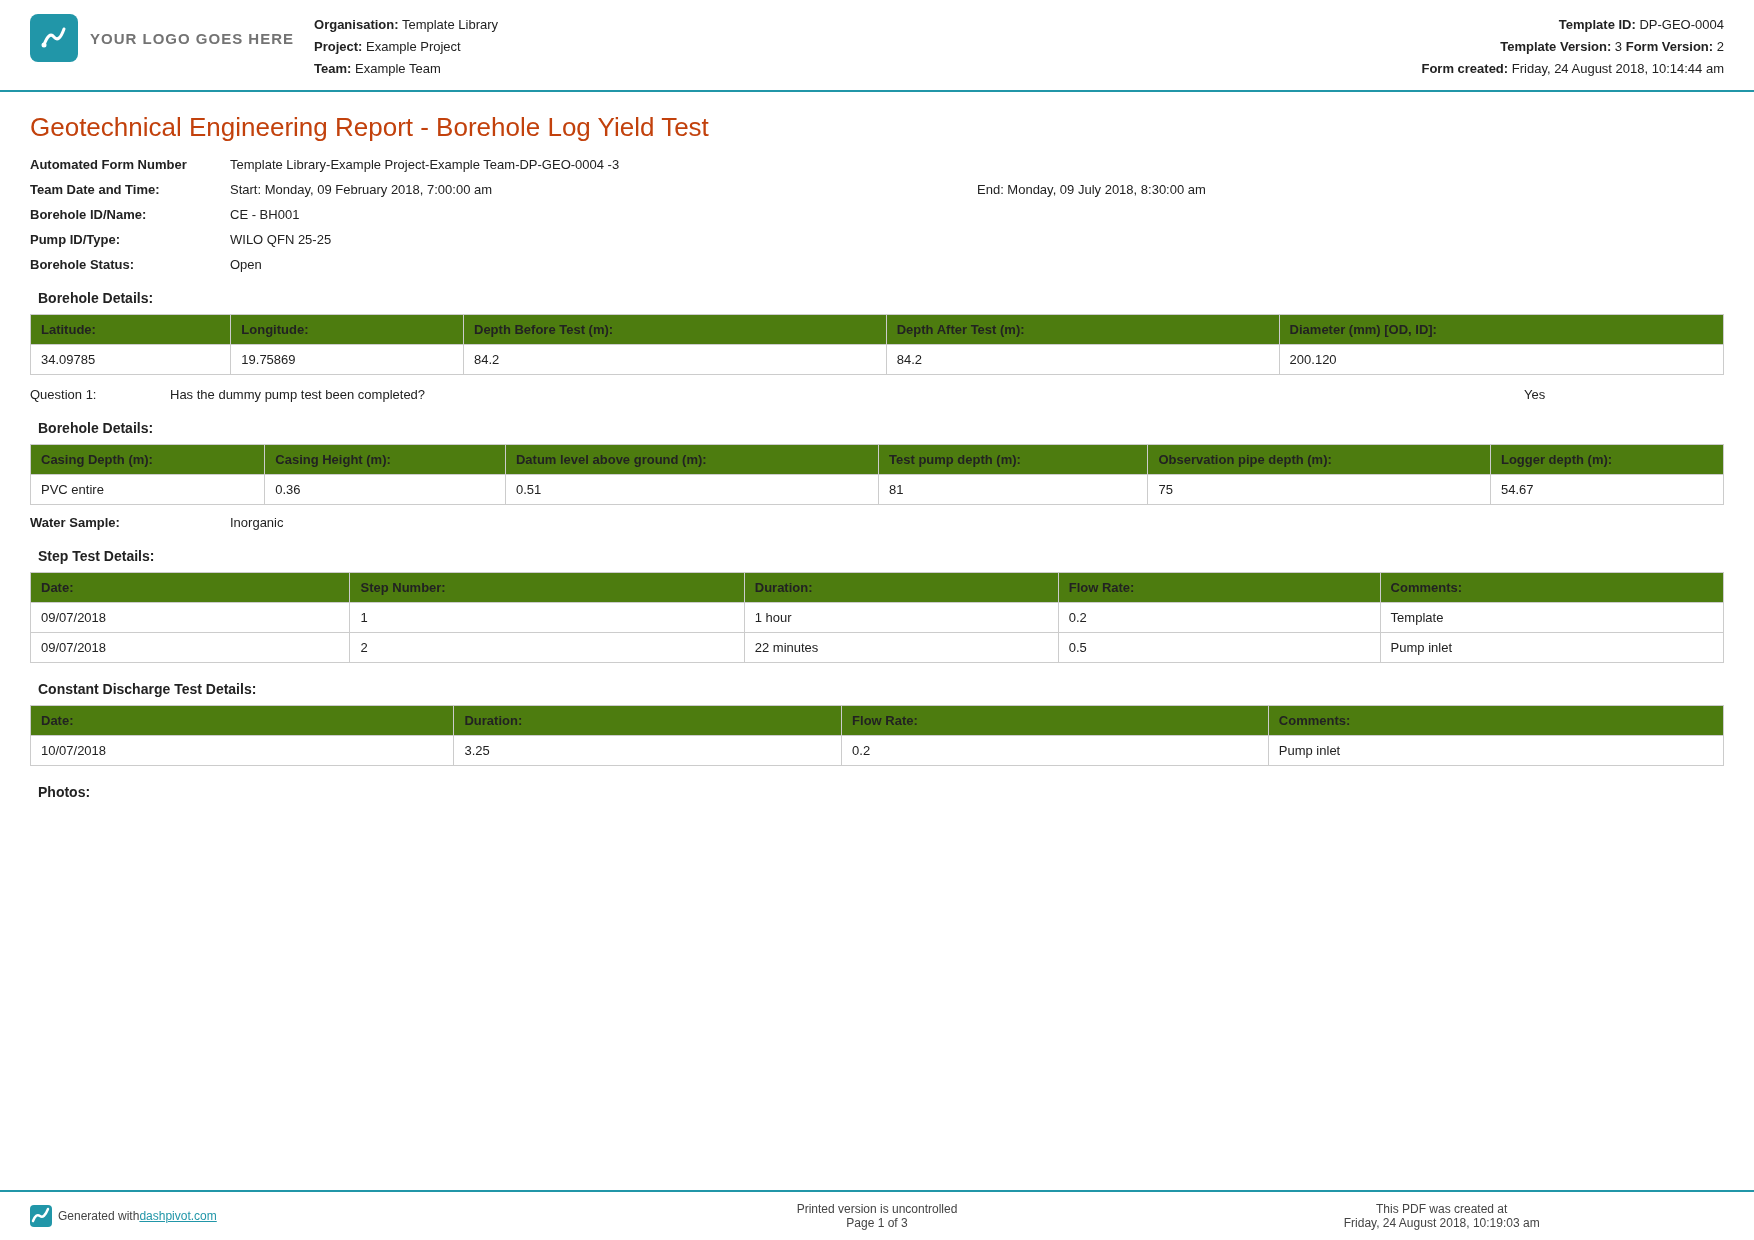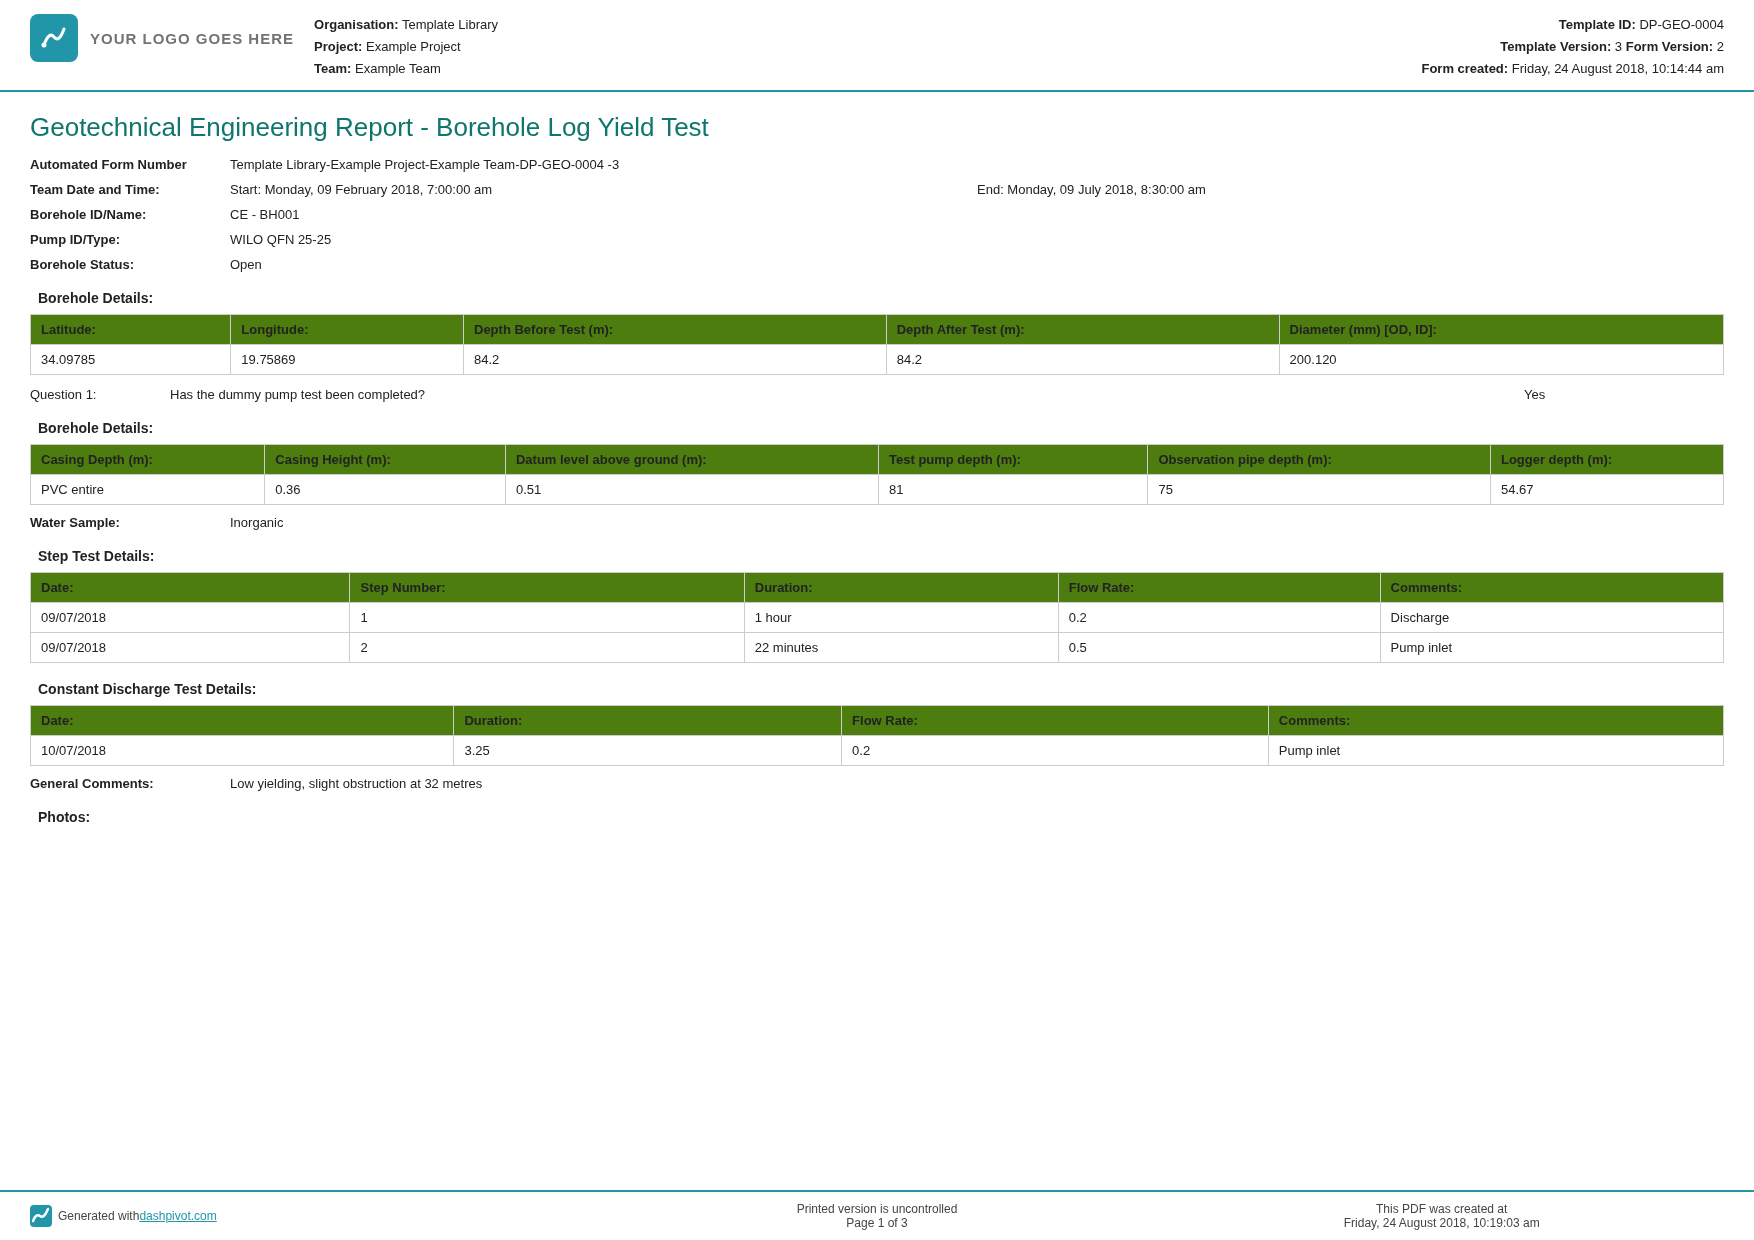--- a/index.html
+++ b/index.html
@@ -60,21 +60,21 @@
 
     
     .content {
       padding: 20px 30px 80px 30px;
     }
 
     .report-title {
       font-size: 26px;
       font-weight: normal;
       margin-bottom: 14px;
-      color: #0f766e;
+      color: #c2410c;
     }
 
     .field-row {
       display: flex;
       align-items: flex-start;
       margin-bottom: 10px;
       font-size: 13px;
     }
     .field-label {
       font-weight: bold;
@@ -267,21 +267,21 @@
         <th>Flow Rate:</th>
         <th>Comments:</th>
       </tr>
     </thead>
     <tbody id="step-test-body">
     <tr>
           <td>09/07/2018</td>
           <td>1</td>
           <td>1 hour</td>
           <td>0.2</td>
-          <td>Discharge</td>
+          <td>Template</td>
         </tr>
         <tr>
           <td>09/07/2018</td>
           <td>2</td>
           <td>22 minutes</td>
           <td>0.5</td>
           <td>Pump inlet</td>
         </tr>
       </tbody>
   </table>
@@ -299,24 +299,20 @@
     <tbody id="constant-discharge-body">
     <tr>
           <td>10/07/2018</td>
           <td>3.25</td>
           <td>0.2</td>
           <td>Pump inlet</td>
         </tr>
       </tbody>
   </table>
 
-  <div class="field-row">
-    <span class="field-label">General Comments:</span>
-    <span class="field-value">Low yielding, slight obstruction at 32 metres</span>
-  </div>
 
   <div class="section-title">Photos:</div>
 
 </div>
 
 <div class="footer">
   <div class="footer-left">
     <svg class="footer-logo-icon" viewBox="0 0 22 22" fill="none">
       <rect width="22" height="22" rx="4" fill="#2196a8"></rect>
       <path d="M3 16 Q6 8 10 11 Q14 14 18 4" stroke="white" stroke-width="2.5" fill="none" stroke-linecap="round"></path>

